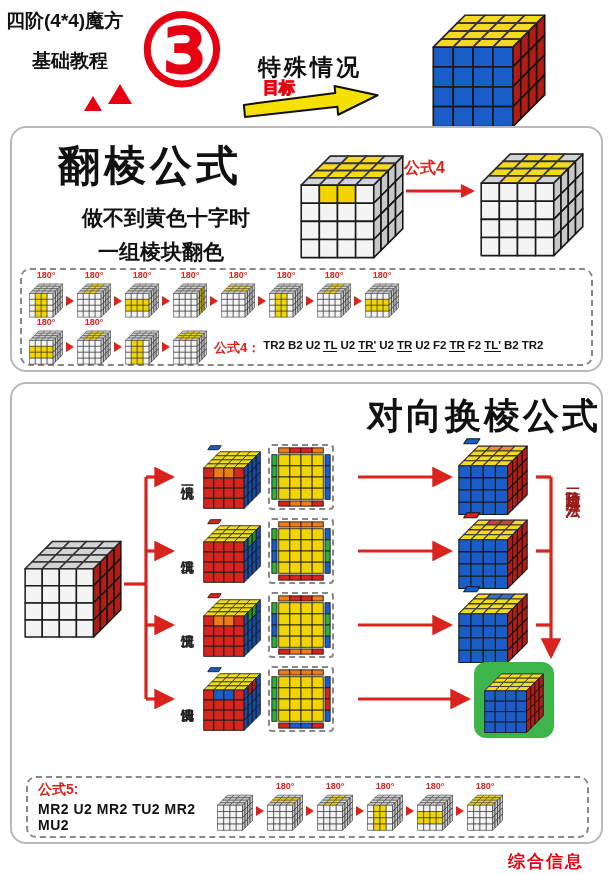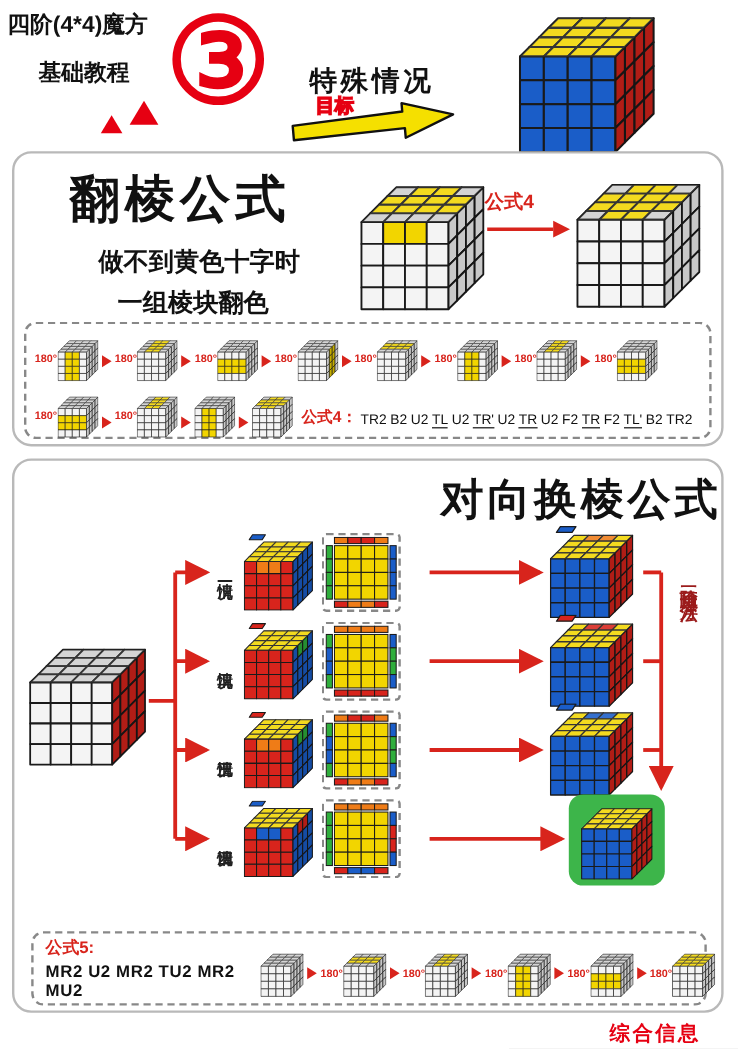--- a/index.html
+++ b/index.html
@@ -30,27 +30,27 @@
   .p1-l2{left:86px;top:110px;font-size:21px;font-weight:bold}
   .p1-cube{width:104px}
   .p1-cube.a{left:288px;top:16px}
   .p1-cube.b{left:468px;top:14px}
   .p1-arrow{left:392px;top:30px;width:76px;text-align:left}
   .p1-arrow-label{font-size:16px;font-weight:bold;color:#d8241c;margin-bottom:4px}
 
   .p1-seqbox{left:8px;top:140px;width:573px;height:98px;border:2px dashed #888;border-radius:10px;padding:1px 4px}
   .seq-row{display:flex;align-items:flex-end;height:47px;padding:0 2px}
   .seq-strip{display:flex;align-items:flex-end}
-  .seq-item{display:flex;flex-direction:row;align-items:center;margin:0 1px}
+  .seq-item{display:flex;flex-direction:column;align-items:center;margin:0 1px}
   .seq-item .cube-svg{width:34px}
   .angle{font-size:9px;line-height:10px;height:10px;color:#d8241c;font-weight:bold;white-space:nowrap}
   .seq-arrow{width:0;height:0;border-top:5px solid transparent;border-bottom:5px solid transparent;border-left:8px solid #d8241c;align-self:center;margin:12px 2px 0}
-  .f-wrap{display:flex;align-items:flex-end;margin-left:6px;padding-bottom:8px}
+  .f-wrap{display:flex;align-items:flex-start;margin-left:6px;padding-bottom:8px}
   .f-label{color:#d8241c;font-weight:bold;font-size:13px;white-space:nowrap;margin-right:3px}
-  .f-body{display:flex;font-weight:normal;font-size:11.5px;color:#111}
+  .f-body{display:flex;font-weight:bold;font-size:11.5px;color:#111}
   .tok{margin-right:3px;white-space:nowrap}
   .tok.u{border-bottom:1.5px solid #111}
 
   .p2-title{left:0;top:8px;width:100%;text-align:right;font-size:36px;font-weight:900;letter-spacing:3px}
   .p2-connectors{left:0;top:0;width:593px;height:462px}
   .p2-start{left:12px;top:146px;width:98px}
   .p2-cases{left:166px;top:56px}
   .case-row{display:flex;align-items:center;height:74px;gap:7px}
   .case-label{writing-mode:vertical-rl;text-orientation:upright;font-size:13px;font-weight:bold;color:#222;letter-spacing:1px}
   .case-cube .cube-svg{width:58px}

